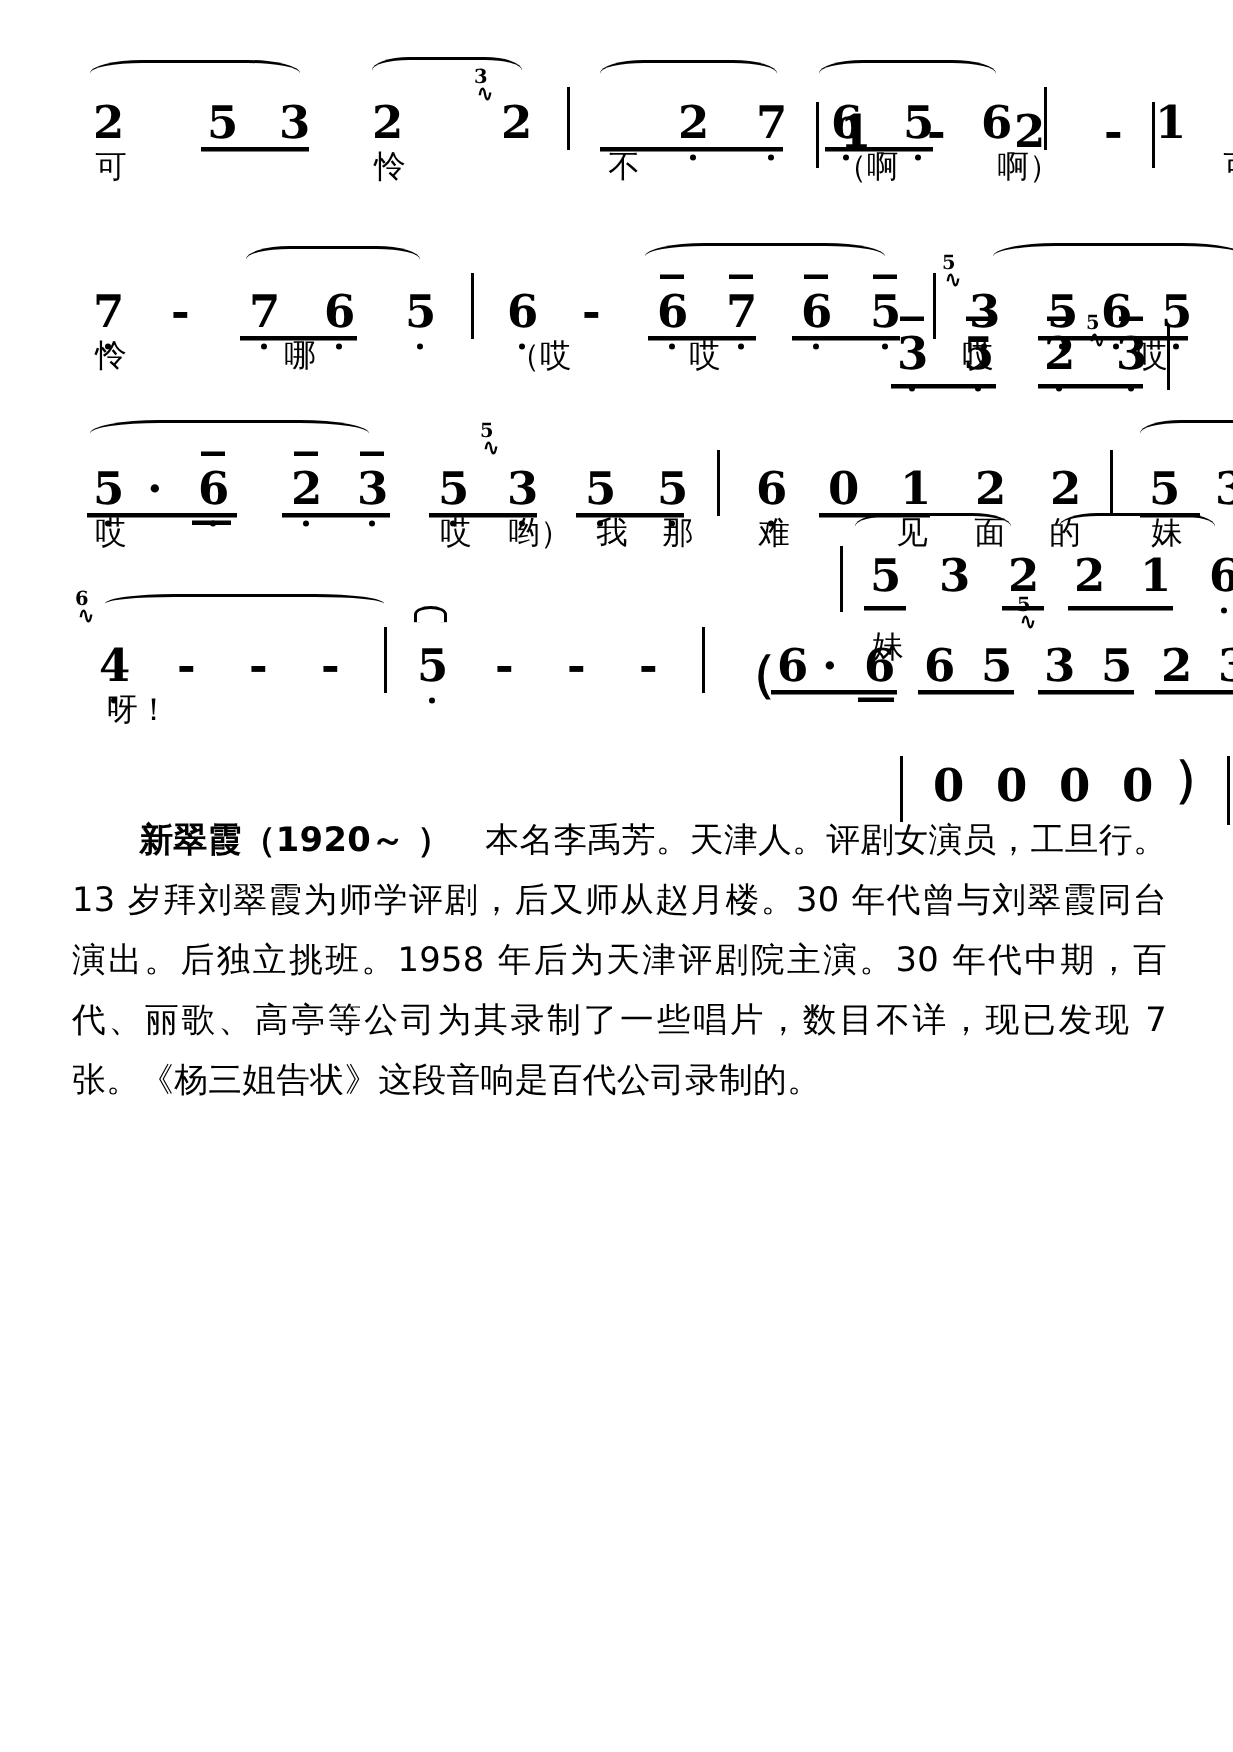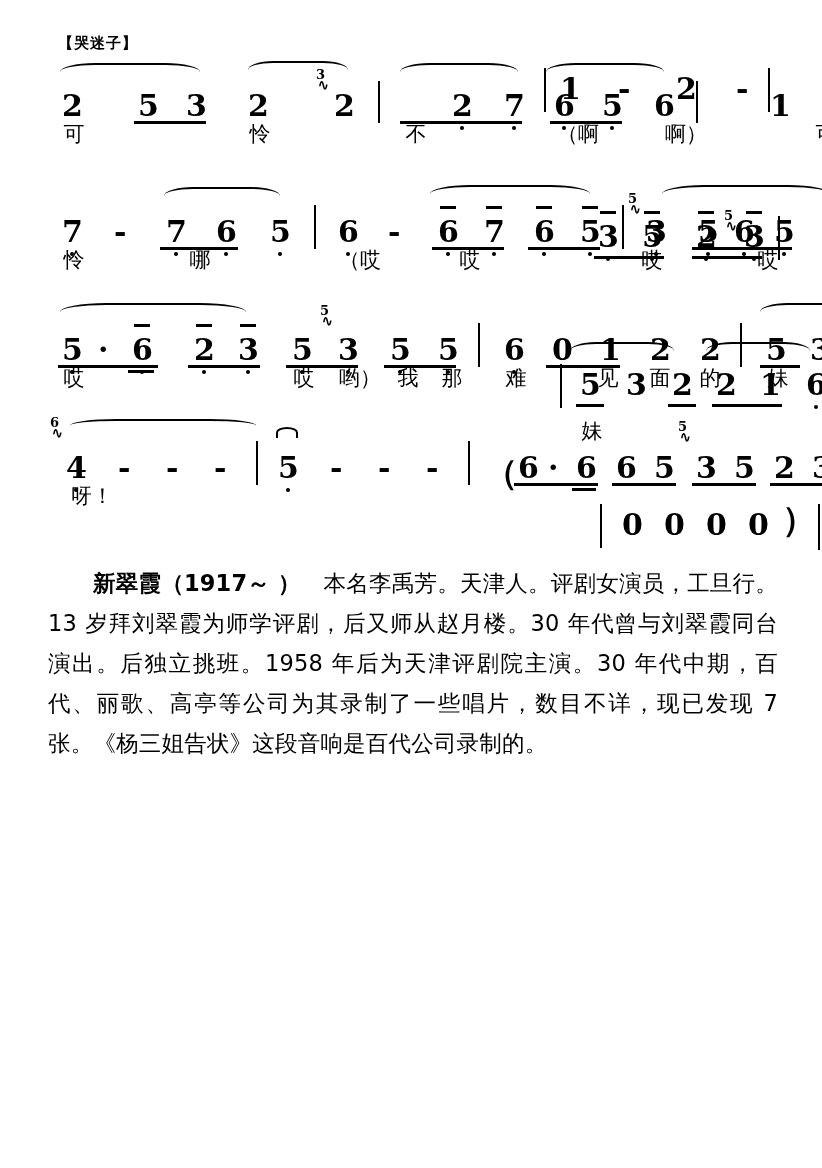--- a/index.html
+++ b/index.html
@@ -101,21 +101,20 @@
     position:absolute;left:0;right:0;bottom:0;height:10px;background:#fff;
   }
 </style>
 </head>
 <body>
 
 <div class="page">
 
   <div class="score">
 
-    <div class="tune-tag">【哭迷子】</div>
 
     <div class="sysline l1">
       <div class="staffrow">
 
         <div class="slur" style="left:12px;top:6px;width:140px;"></div>
         <div class="slur" style="left:200px;top:4px;width:100px;"></div>
         <div class="slur" style="left:352px;top:6px;width:118px;"></div>
         <div class="slur" style="left:498px;top:6px;width:118px;"></div>
 
         <div class="cell" style="left:14px;"><span class="num">2</span></div>
@@ -368,17 +367,17 @@
       <span class="num" style="position:absolute;left:106px;top:0;">0</span>
       <span class="num" style="position:absolute;left:148px;top:0;">0</span>
       <span class="paren" style="left:182px;top:-6px;">）</span>
       <span class="finalbar" style="position:absolute;left:218px;top:-6px;height:46px;">
           <i class="thin"></i>
         </span>
     </div>
   </div>
 
   <div class="prose">
-    <p><b>新翠霞（1917～  ）</b><span>　本名李禹芳。天津人。评剧女演员，工旦行。13 岁拜刘翠霞为师学评剧，后又师从赵月楼。30 年代曾与刘翠霞同台演出。后独立挑班。1958 年后为天津评剧院主演。30 年代中期，百代、丽歌、高亭等公司为其录制了一些唱片，数目不详，现已发现 7 张。《杨三姐告状》这段音响是百代公司录制的。</span></p>
+    <p><b>新翠霞（1920～  ）</b><span>　本名李禹芳。天津人。评剧女演员，工旦行。13 岁拜刘翠霞为师学评剧，后又师从赵月楼。30 年代曾与刘翠霞同台演出。后独立挑班。1958 年后为天津评剧院主演。30 年代中期，百代、丽歌、高亭等公司为其录制了一些唱片，数目不详，现已发现 7 张。《杨三姐告状》这段音响是百代公司录制的。</span></p>
   </div>
 
   <div class="clip"></div>
 </div>
 
 </body></html>

